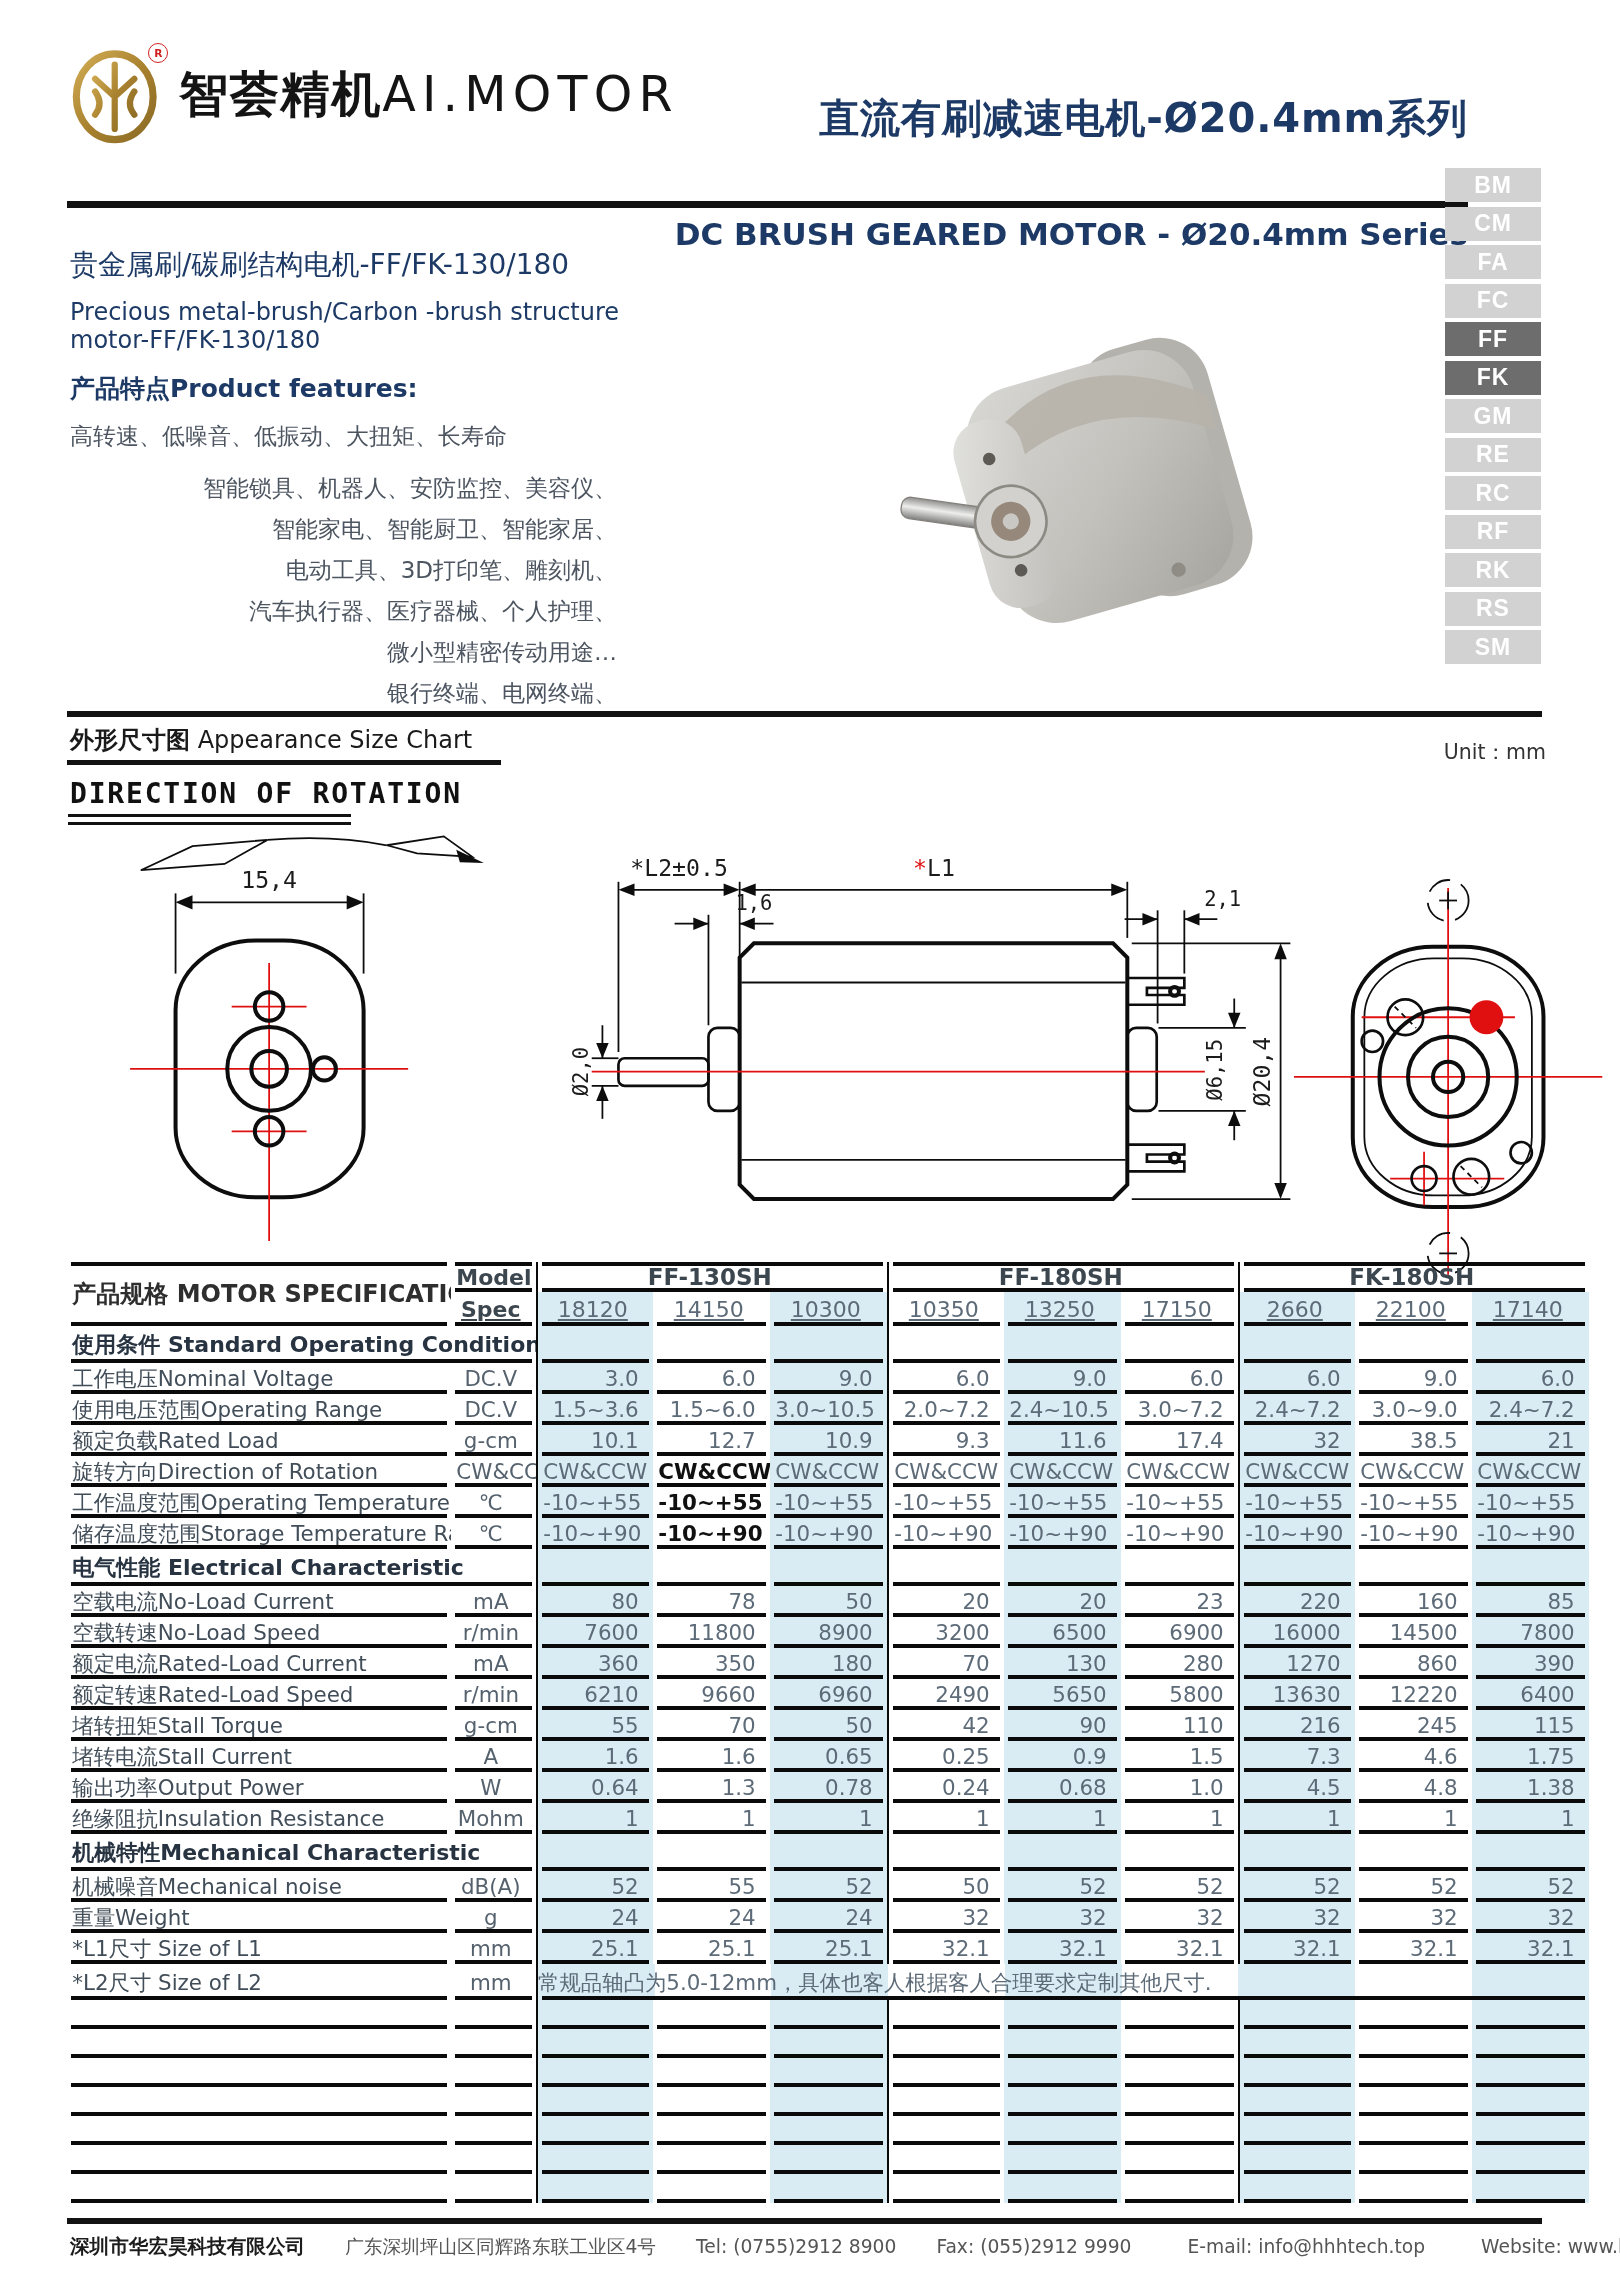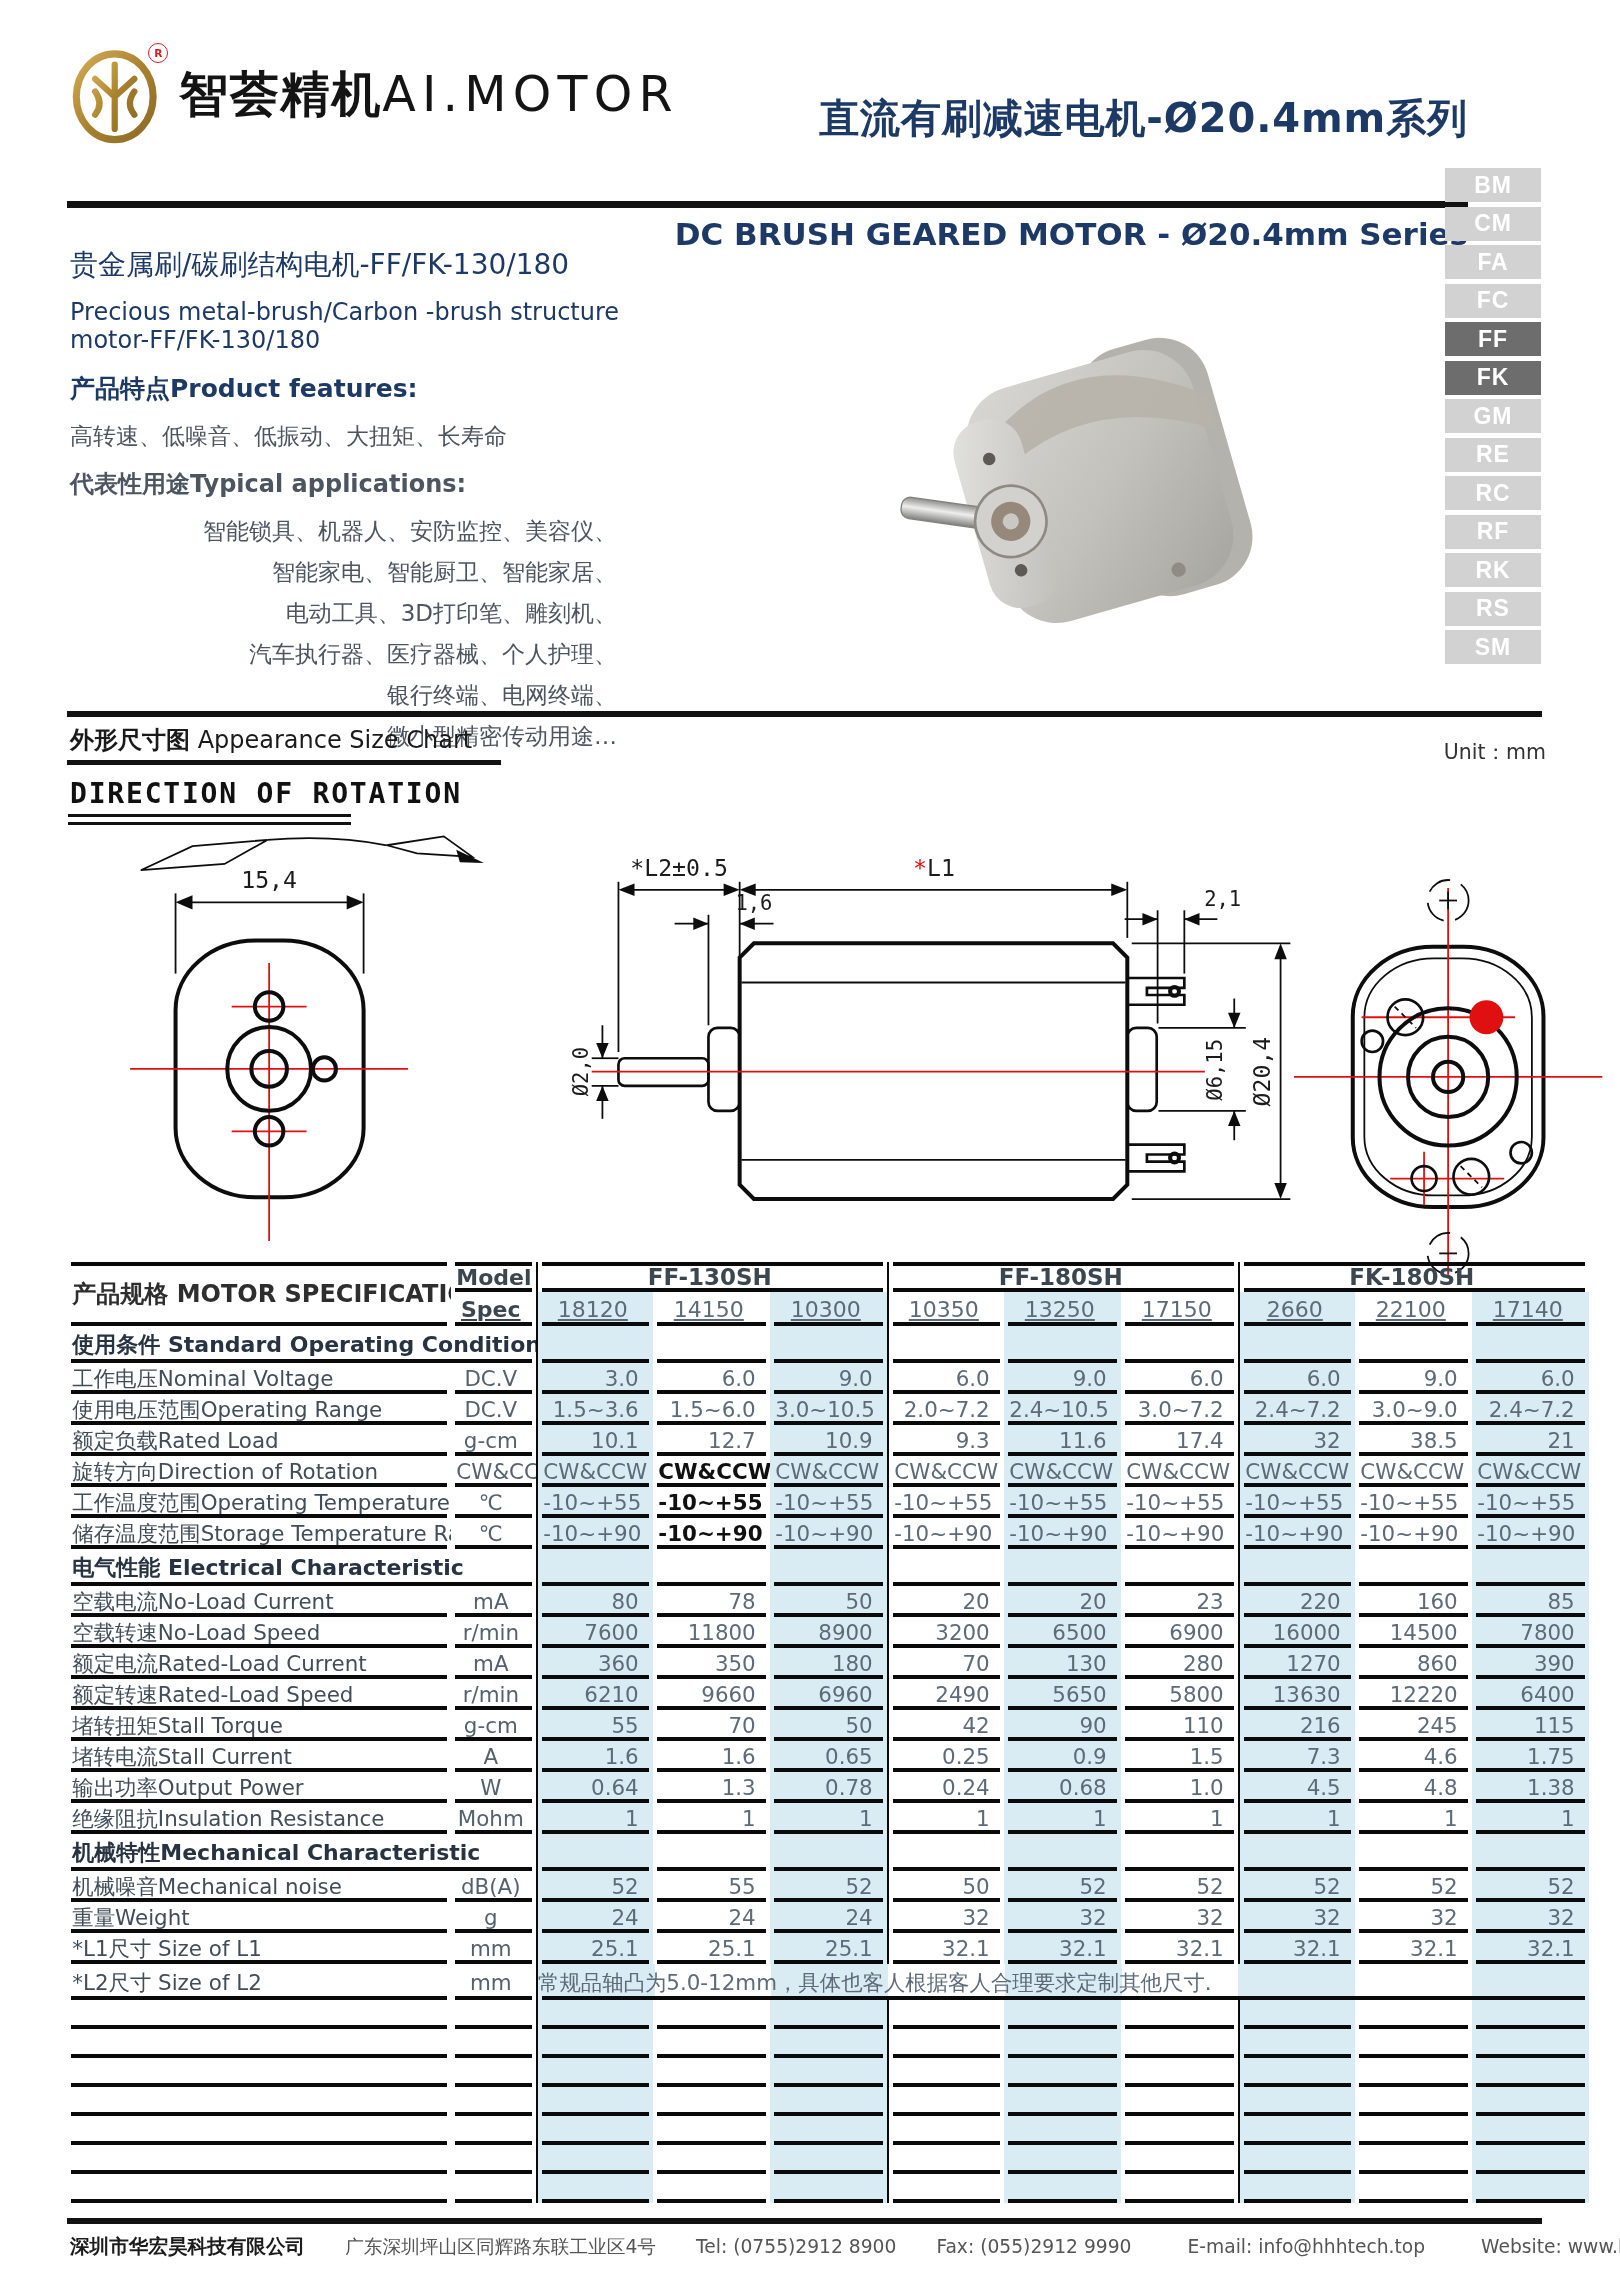--- a/index.html
+++ b/index.html
@@ -131,28 +131,27 @@
       <div class="tab">RK</div>
       <div class="tab">RS</div>
       <div class="tab">SM</div>
     </div>
 
   <div class="product">
     <div class="sub-cn">贵金属刷/碳刷结构电机-FF/FK-130/180</div>
     <div class="sub-en">Precious metal-brush/Carbon -brush structure motor-FF/FK-130/180</div>
     <div class="feat-label">产品特点Product features:</div>
     <div class="feat">高转速、低噪音、低振动、大扭矩、长寿命</div>
-    <div class="app-label">代表性用途Typical applications:</div>
     <div class="apps">
         <div>智能锁具、机器人、安防监控、美容仪、</div>
         <div>智能家电、智能厨卫、智能家居、</div>
         <div>电动工具、3D打印笔、雕刻机、</div>
         <div>汽车执行器、医疗器械、个人护理、</div>
+        <div>微小型精密传动用途…</div>
         <div>银行终端、电网终端、</div>
-        <div>微小型精密传动用途…</div>
       </div>
   </div>
 
   <svg class="photo" viewBox="0 0 452 472">
     <defs>
       <linearGradient id="bodyG" x1="0" y1="0" x2="0.9" y2="1">
         <stop offset="0" stop-color="#d8d8d4"></stop>
           <stop offset="0.55" stop-color="#c3c1bc"></stop>
         <stop offset="1" stop-color="#a9a7a1"></stop>
       </linearGradient>

